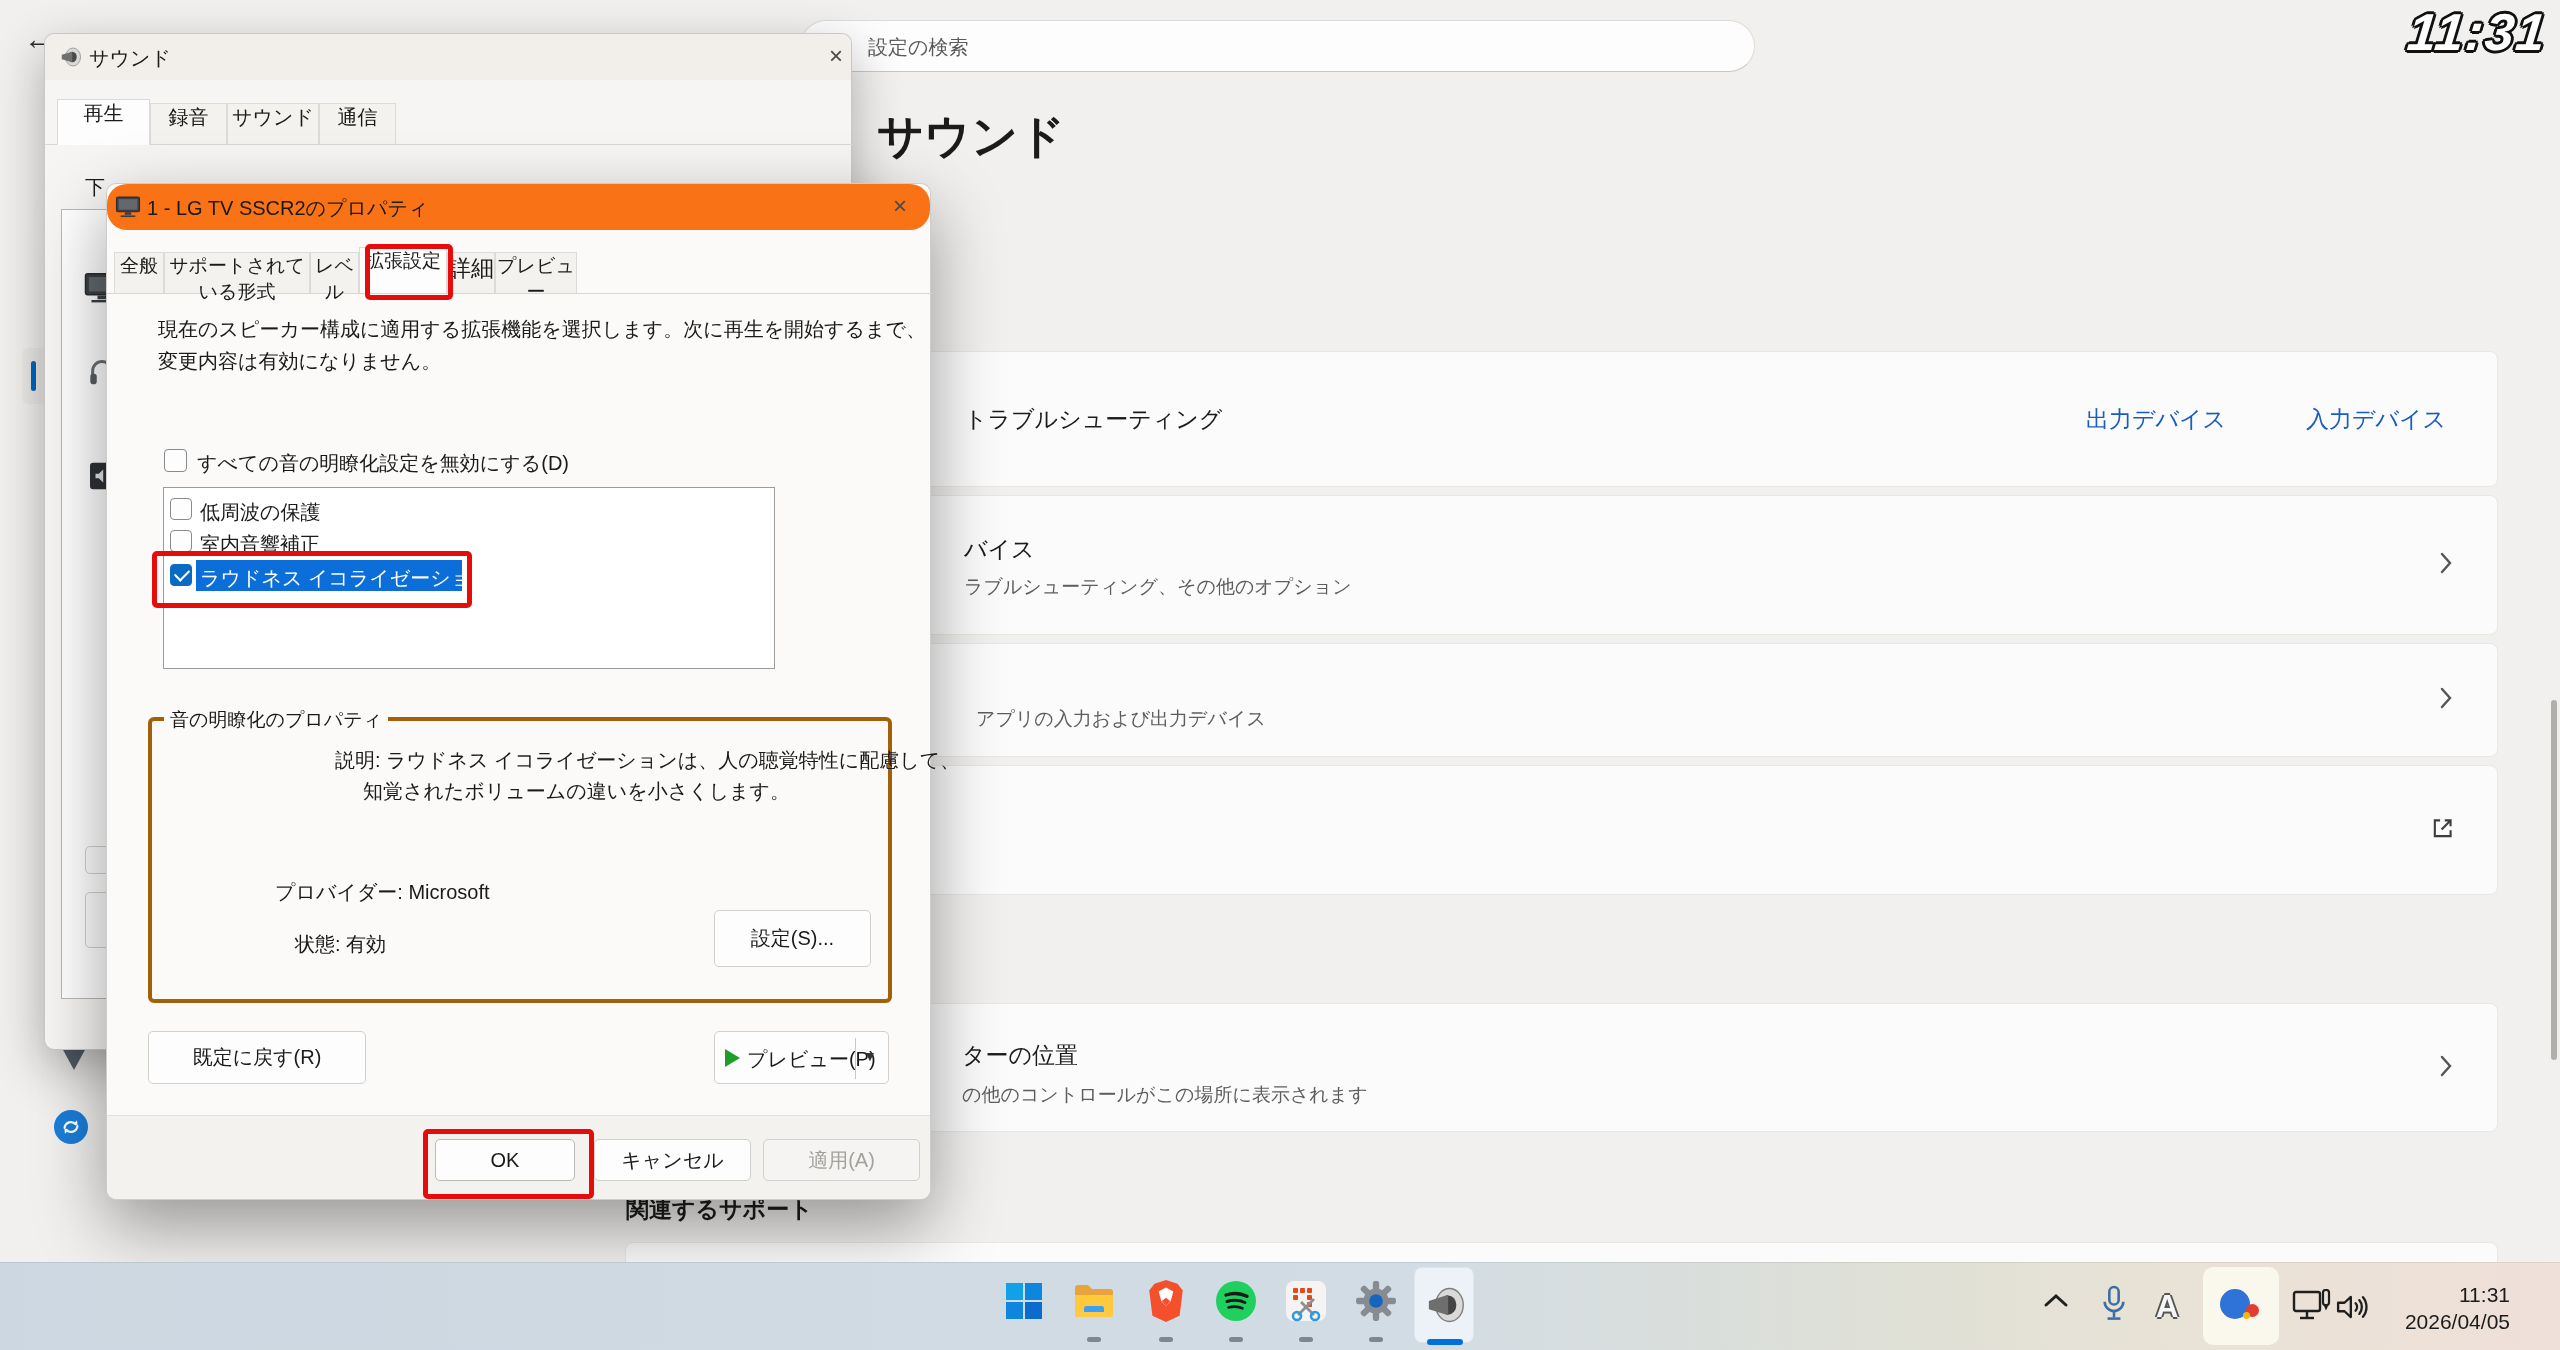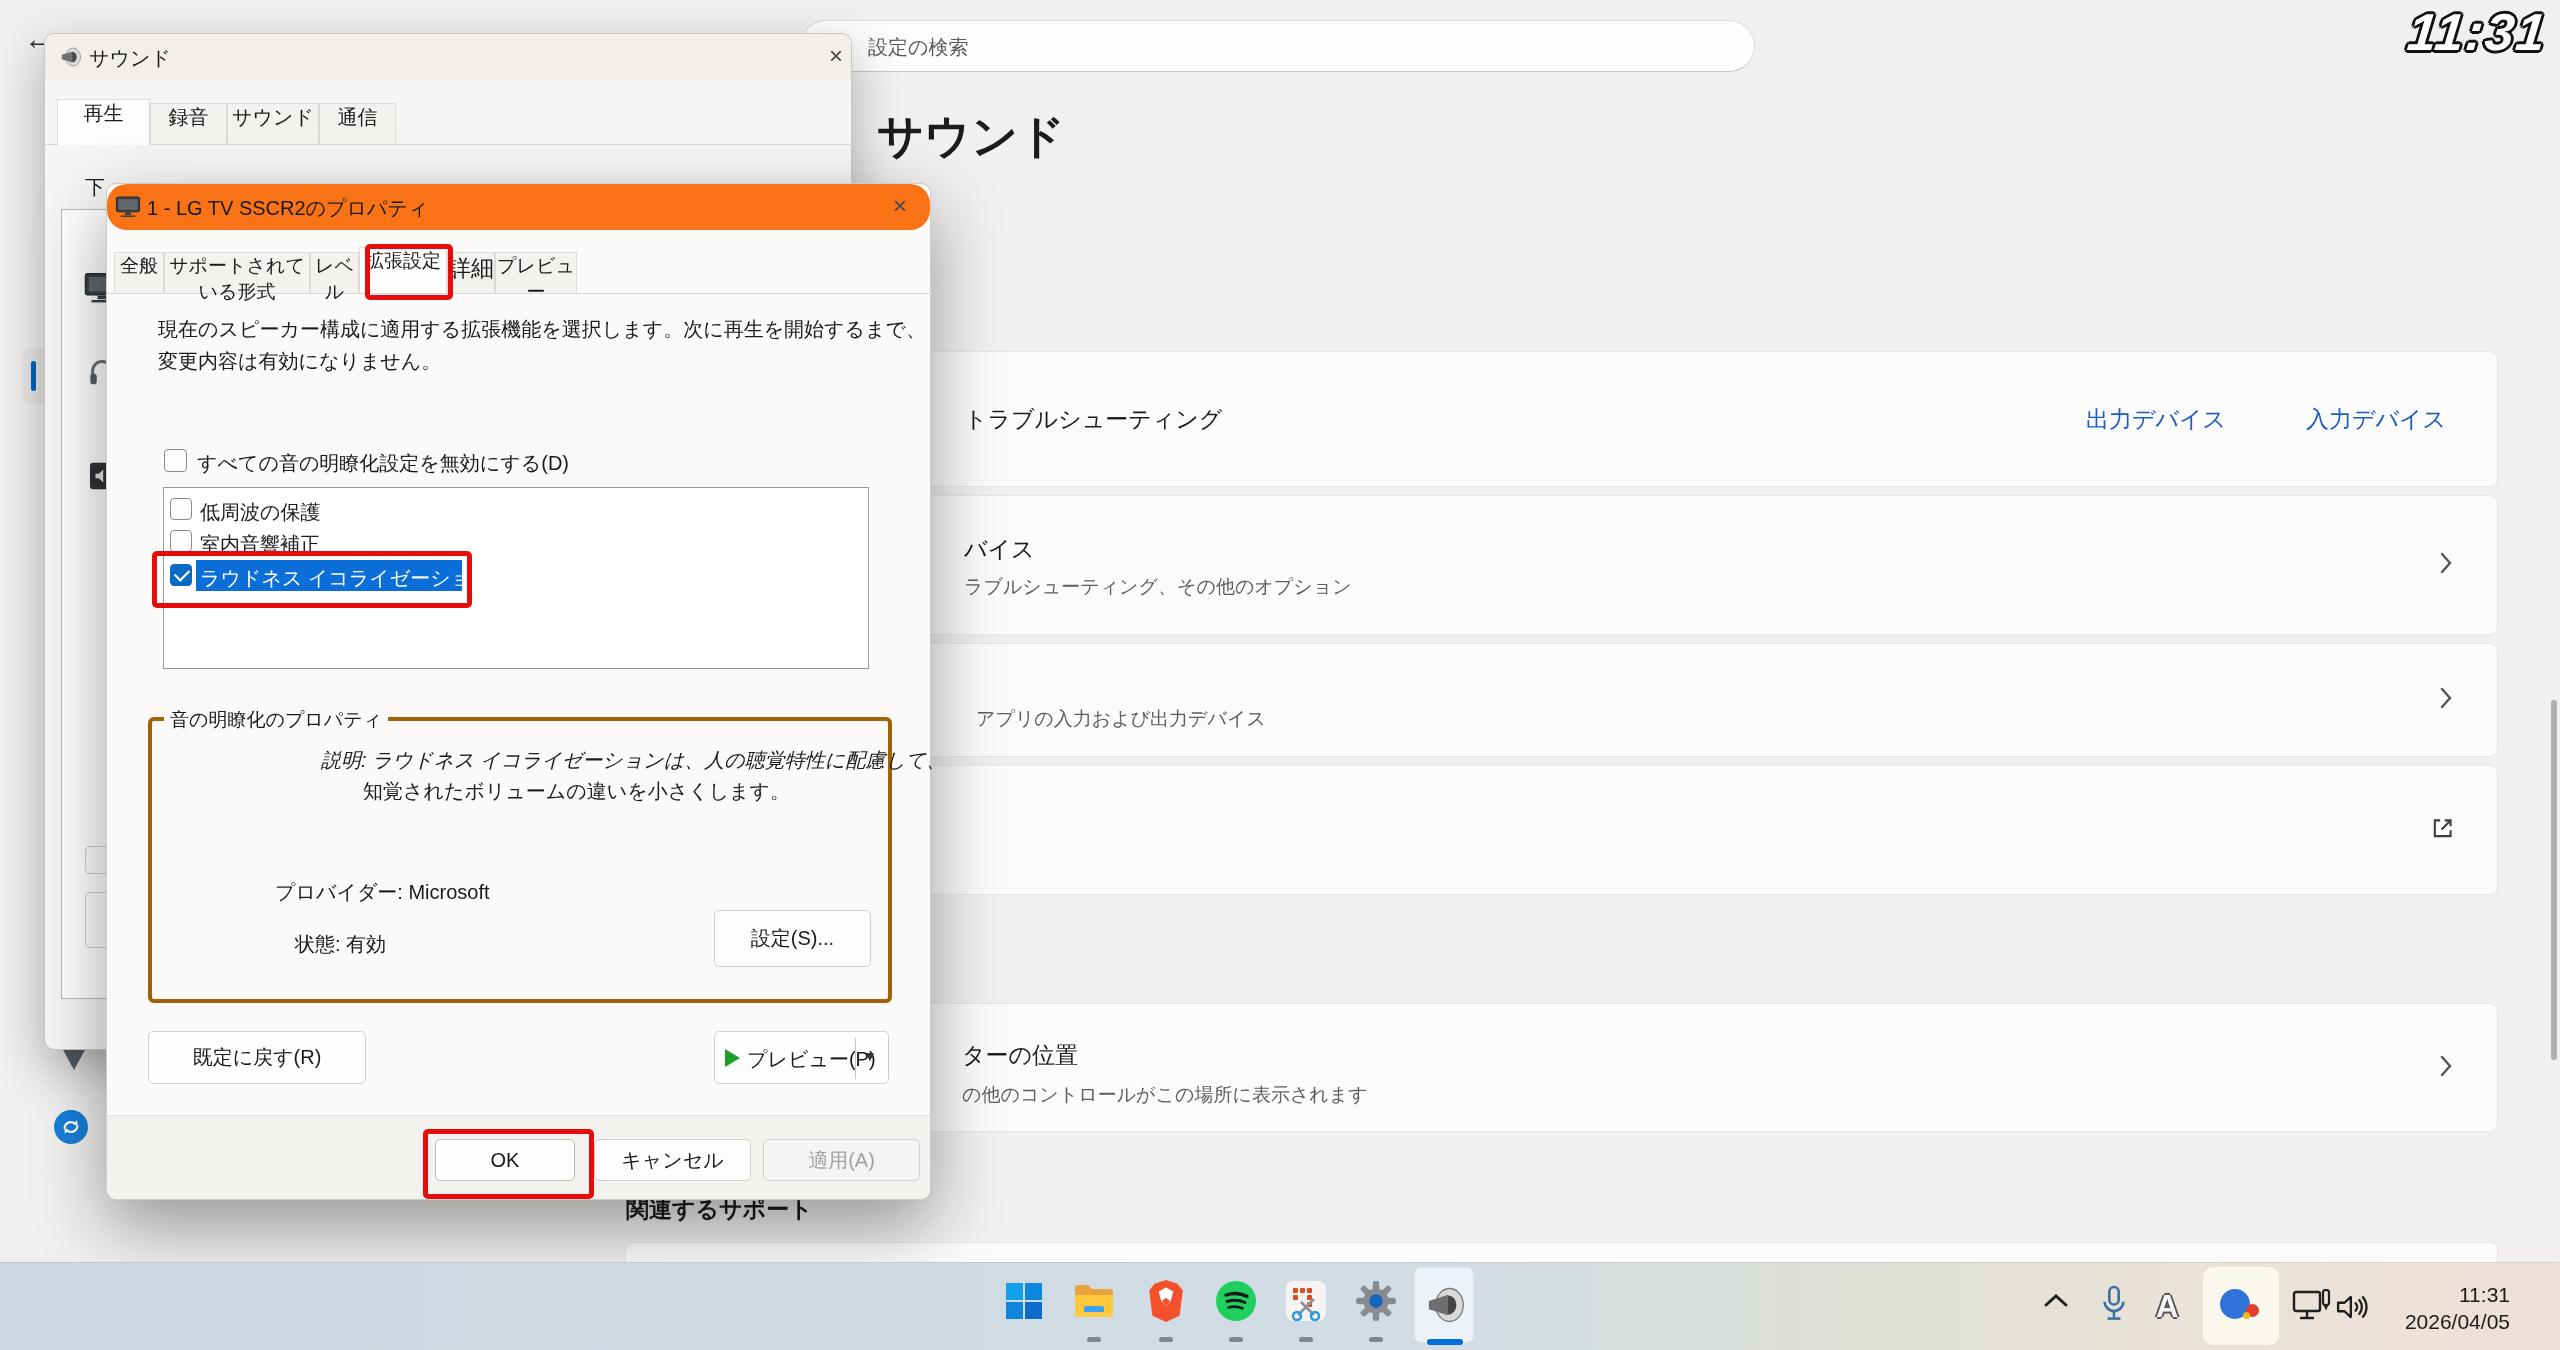--- a/index.html
+++ b/index.html
@@ -193,36 +193,36 @@
     <div class="tab active" style="left:252px;top:63px;width:88px;height:46px;font-size:19px;">拡張設定</div>
     <div class="tab" style="left:340px;top:68px;width:48px;font-size:23px;">詳細</div>
     <div class="tab" style="left:388px;top:68px;width:82px;font-size:19px;">プレビュー</div>
 
     <div class="dtext" style="left:51px;top:132px;">現在のスピーカー構成に適用する拡張機能を選択します。次に再生を開始するまで、</div>
     <div class="dtext" style="left:51px;top:164px;">変更内容は有効になりません。</div>
 
     <div class="cb" style="left:57px;top:265px;"></div>
     <div class="dtext" style="left:90px;top:266px;">すべての音の明瞭化設定を無効にする(D)</div>
 
-    <div class="listbox" style="left:56px;top:303px;width:706px;height:182px;">
+    <div class="listbox" style="left:56px;top:303px;width:612px;height:182px;">
       <div class="cb" style="left:6px;top:10px;width:22px;height:22px;"></div>
       <div class="dtext" style="left:36px;top:11px;">低周波の保護</div>
       <div class="cb" style="left:6px;top:42px;width:22px;height:22px;"></div>
       <div class="dtext" style="left:36px;top:43px;">室内音響補正</div>
       <div class="abs" style="left:32px;top:72px;width:266px;height:31px;background:#0c6ed8;"></div>
       <div class="cb checked" style="left:6px;top:76px;width:22px;height:22px;">
         <span class="checkmark"></span>
       </div>
       <div class="dtext" style="left:36px;top:77px;color:#fff;">ラウドネス イコライゼーション</div>
     </div>
 
     <div class="groupbox" style="left:41px;top:533px;width:744px;height:286px;">
       <div class="legend">音の明瞭化のプロパティ</div>
     </div>
-    <div class="dtext" style="left:214px;top:563px;font-style:italic;">説明: ラウドネス イコライゼーションは、人の聴覚特性に配慮して、</div>
+    <div class="dtext" style="left:228px;top:563px;">説明: ラウドネス イコライゼーションは、人の聴覚特性に配慮して、</div>
     <div class="dtext" style="left:256px;top:594px;">知覚されたボリュームの違いを小さくします。</div>
     <div class="dtext" style="left:168px;top:695px;">プロバイダー: Microsoft</div>
     <div class="dtext" style="left:188px;top:747px;">状態: 有効</div>
     <div class="btn" style="left:607px;top:726px;width:157px;height:57px;line-height:55px;">設定(S)...</div>
 
     <div class="btn" style="left:41px;top:847px;width:218px;height:53px;line-height:51px;">既定に戻す(R)</div>
     <div class="btn" style="left:607px;top:847px;width:175px;height:53px;">
       <span class="abs" style="left:10px;top:17px;width:0;height:0;border-top:9px solid transparent;border-bottom:9px solid transparent;border-left:15px solid #1d9e28;"></span>
       <span class="abs" style="left:32px;top:14px;font-size:20px;white-space:nowrap;">プレビュー(P)</span>
       <span class="abs" style="left:140px;top:6px;width:1px;height:41px;background:#c9c7c4;"></span>

